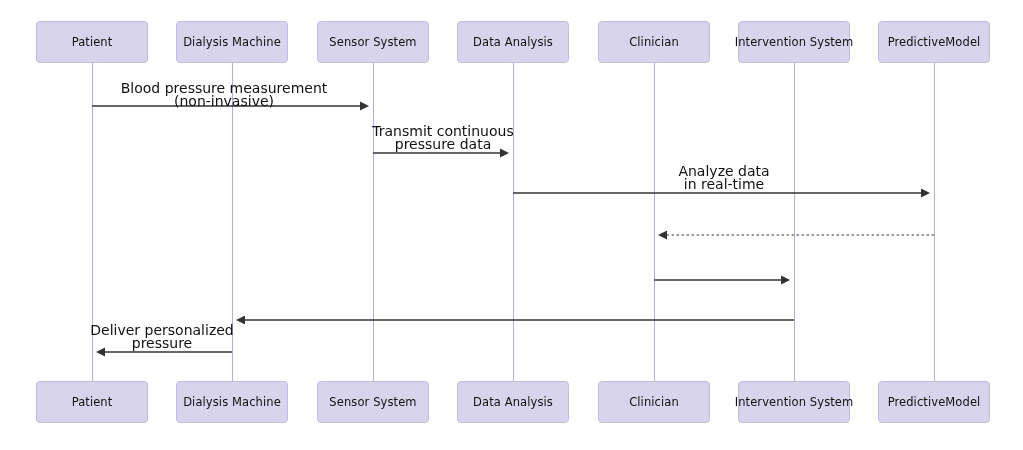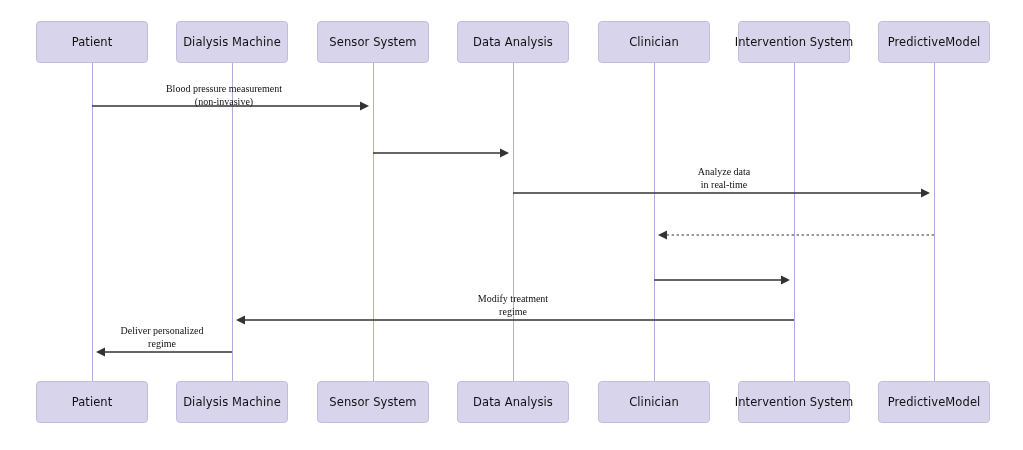--- a/index.html
+++ b/index.html
@@ -49,28 +49,27 @@
   }
   
   .lifeline {
     position: absolute;
     width: 1px;
     background: #b5abe0;
   }
   
   .msg-label {
     position: absolute;
-    font-size: 10px;
+    font-size: 14px;
     color: #1a1a1a;
     text-align: center;
     line-height: 13px;
     white-space: pre-line;
     transform: translateX(-50%);
     pointer-events: none;
-    font-family: Liberation Serif, serif;
   }
   svg.arrows {
     position: absolute;
     left: 0;
     top: 0;
     overflow: visible;
   }
 </style>
 </head>
 <body>
@@ -162,21 +161,21 @@
         <span class="actor-label" style="color: rgb(17, 17, 17);">Intervention System</span>
       </div>
       <div class="actor-box" style="left: 862px; top: 381px; width: 112px; height: 42px; background: rgb(216, 212, 236); border-color: rgb(194, 188, 224);">
         <span class="actor-label" style="color: rgb(17, 17, 17);">PredictiveModel</span>
       </div>
     </div>
 
   <div class="layer" id="labels-layer">
       <div class="msg-label" style="left: 208px; top: 82px; color: rgb(17, 17, 17);">Blood pressure measurement
 (non-invasive)</div>
+      <div class="msg-label" style="left: 427px; top: 125px; color: rgb(17, 17, 17);">Transmit continuous
+pressure data</div>
       <div class="msg-label" style="left: 708px; top: 165px; color: rgb(17, 17, 17); text-align: center;">Analyze data
 in real-time</div>
-      <div class="msg-label" style="left: 497px; top: 292px; color: rgb(17, 17, 17);">Modify treatment
-regime</div>
       <div class="msg-label" style="left: 146px; top: 324px; color: rgb(17, 17, 17);">Deliver personalized
-regime</div>
+pressure</div>
     </div>
 
 </div>
 
 </body></html>

